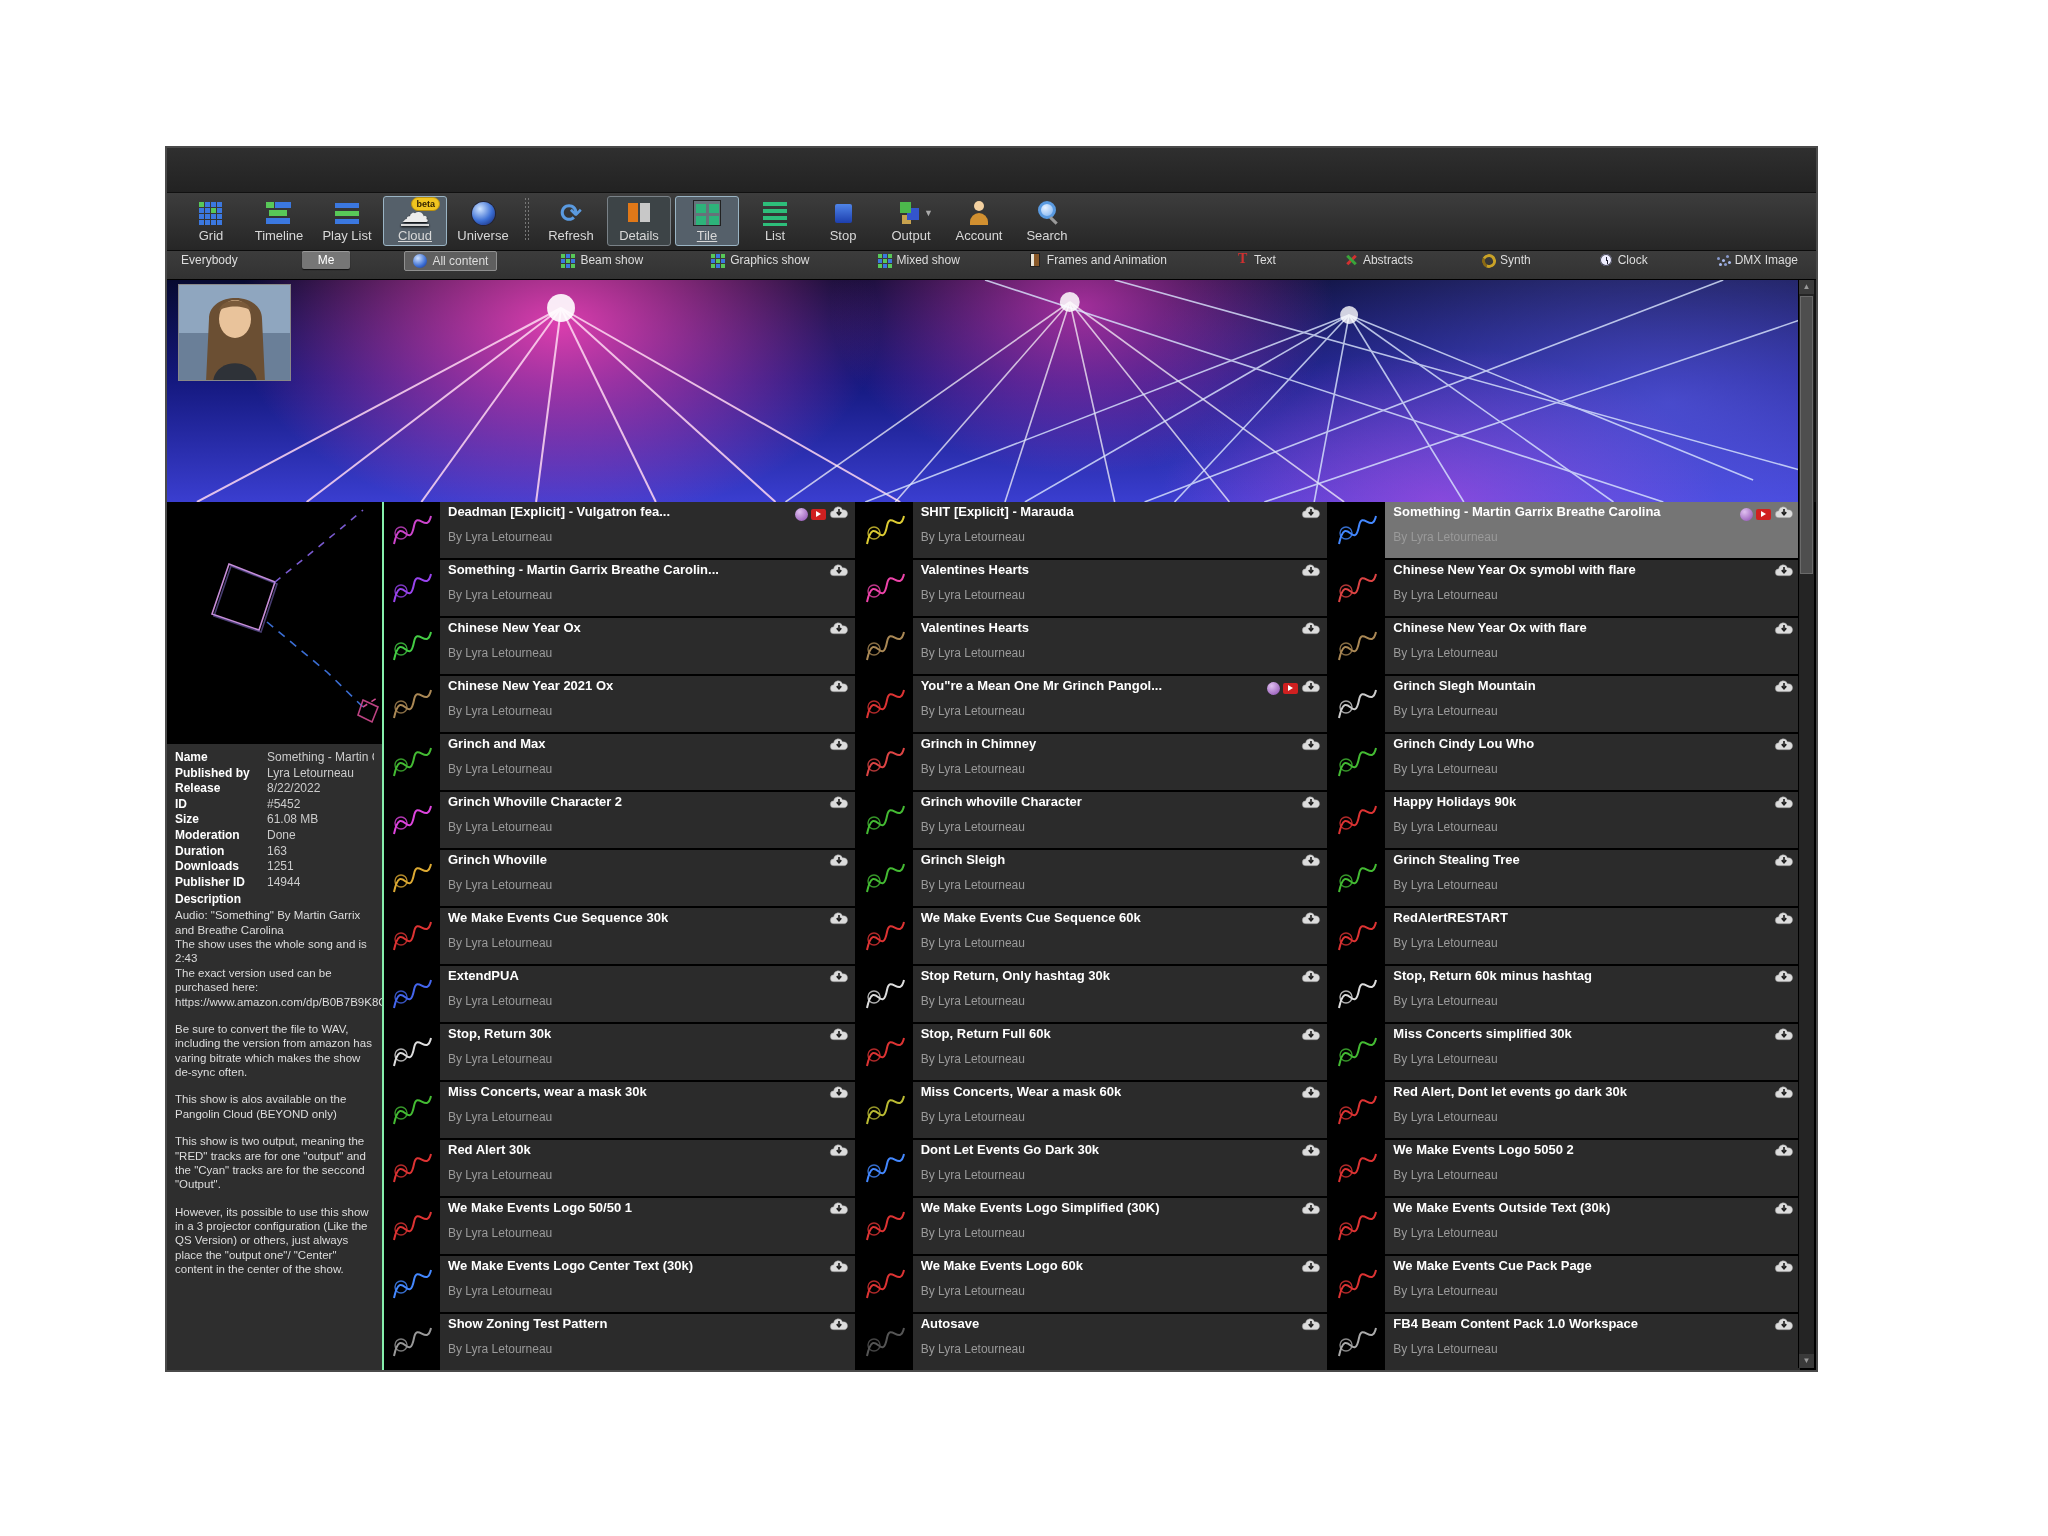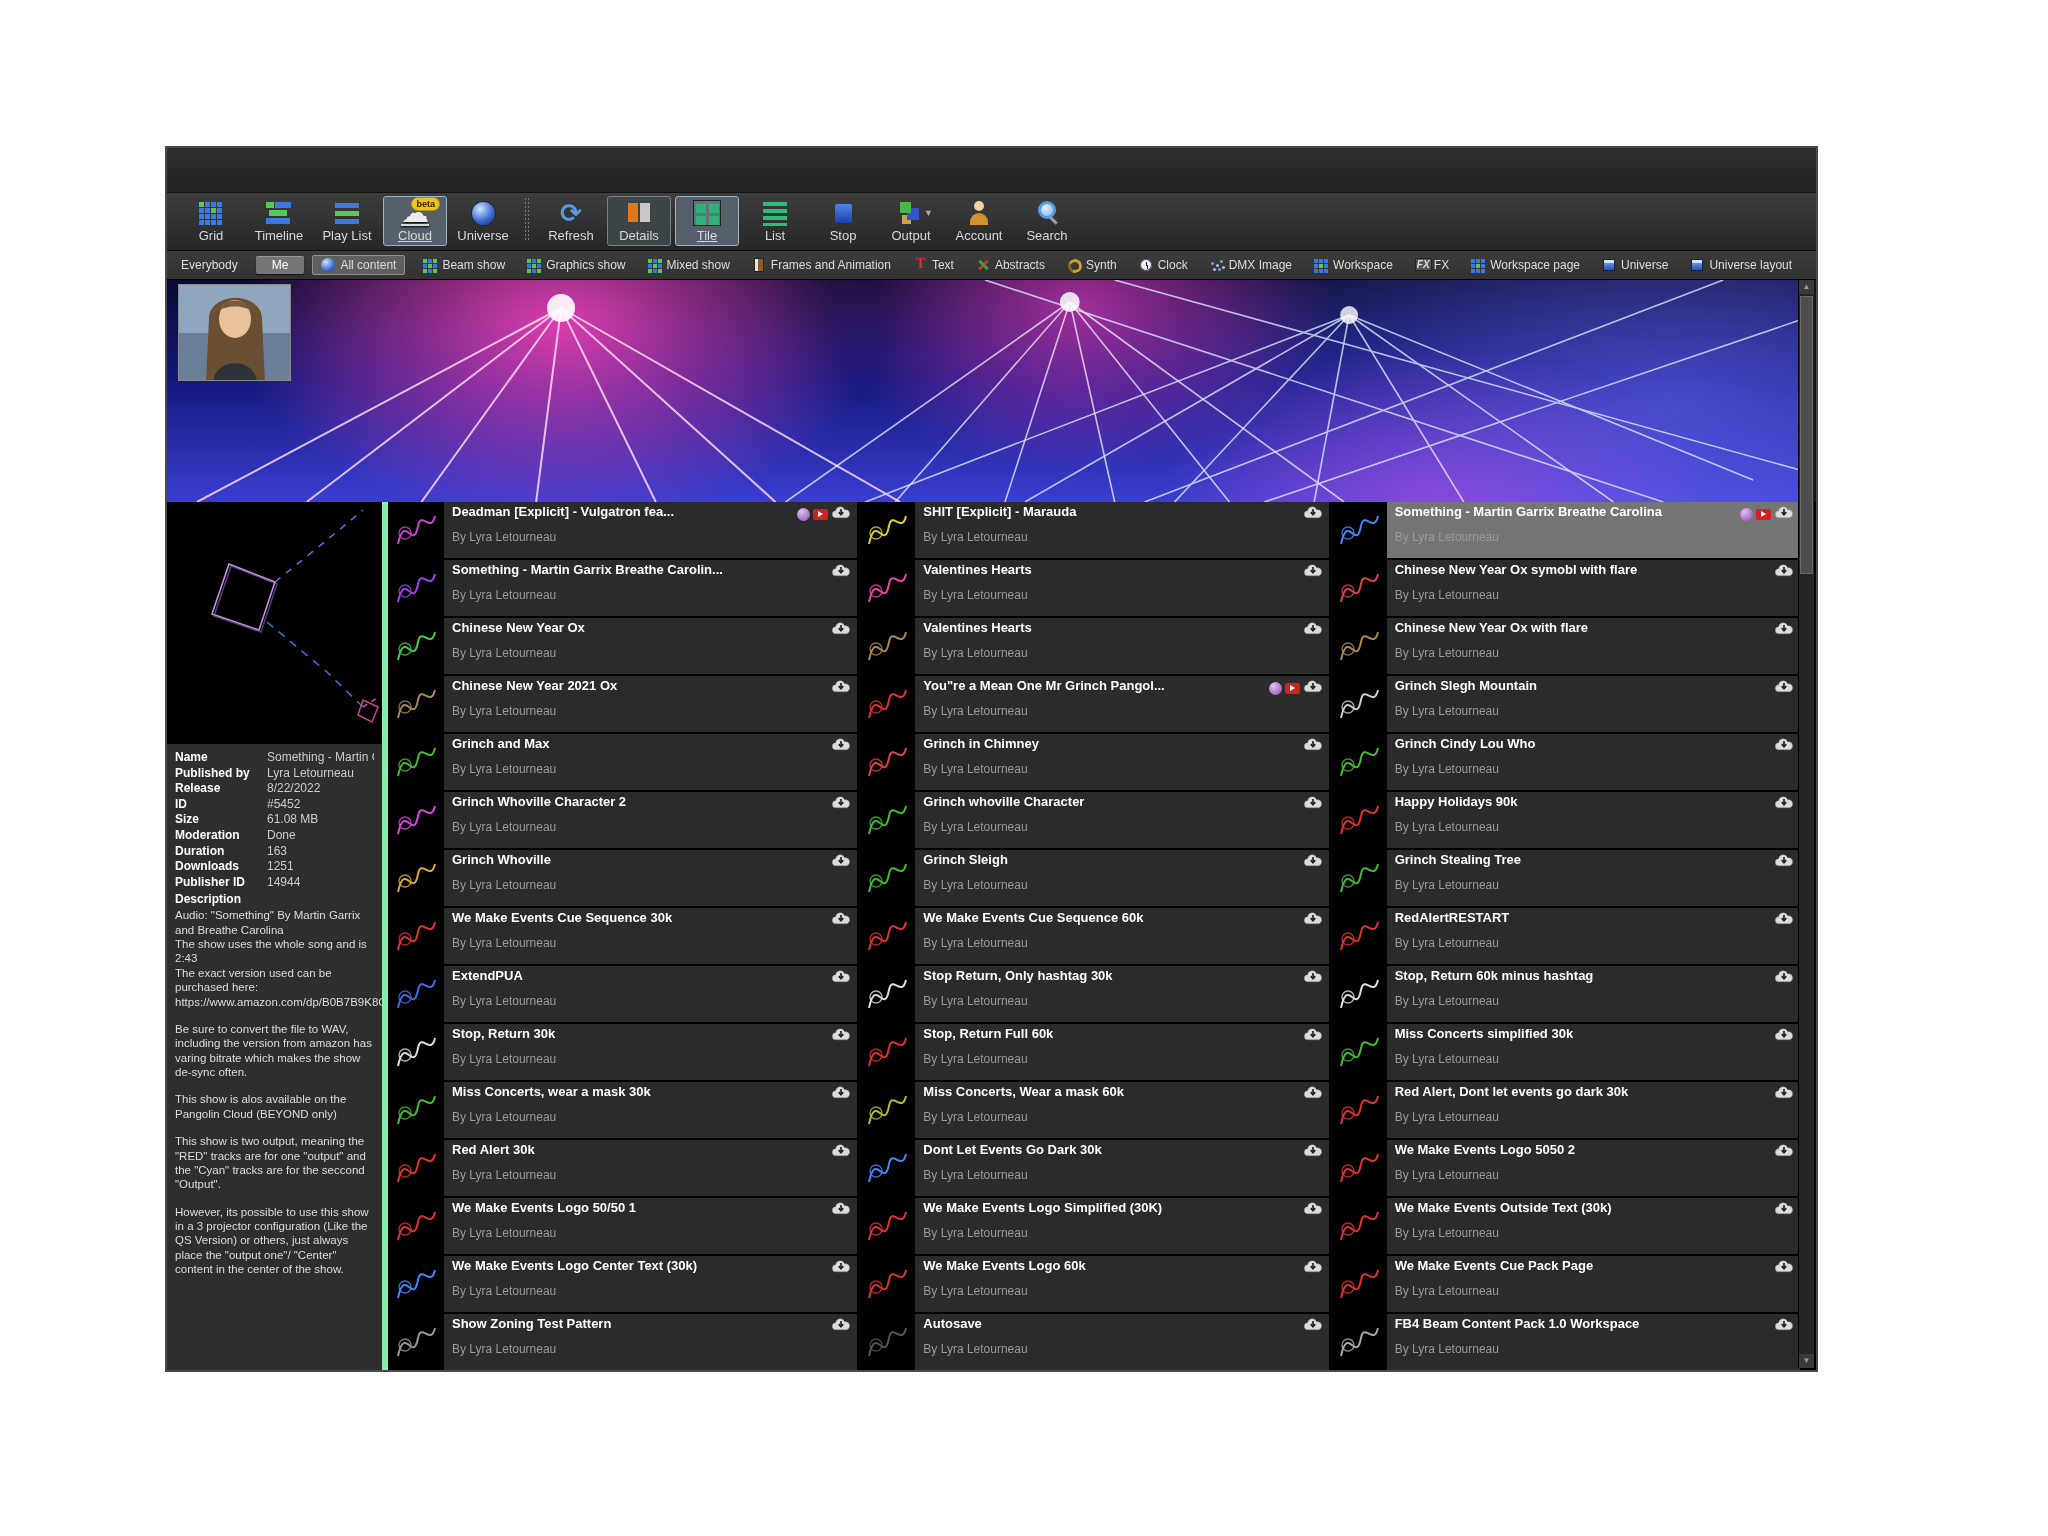--- a/index.html
+++ b/index.html
@@ -48,22 +48,22 @@
   .stop-icon::before{content:"";width:17px;height:19px;border-radius:2px;background:linear-gradient(180deg,#4f84e8,#1d3fae);}
   .output-icon{background-image:linear-gradient(#4cb84c,#4cb84c),linear-gradient(#3355cc,#3355cc),linear-gradient(#c8a24e,#c8a24e);
      background-size:11px 11px,12px 12px,9px 9px;background-position:3px 2px,10px 8px,5px 15px;background-repeat:no-repeat;}
   .account-icon::before{content:"";position:absolute;top:1px;left:9px;width:10px;height:10px;border-radius:50%;background:#f2d0a0;}
   .account-icon::after{content:"";position:absolute;bottom:1px;left:5px;width:18px;height:12px;border-radius:9px 9px 0 0;background:#d29030;}
   .search-icon::before{content:"";position:absolute;top:1px;left:5px;width:12px;height:12px;border:3px solid #5a9ae0;border-radius:50%;
      background:radial-gradient(circle at 35% 30%,#e8f2ff,#7ab0f0);}
   .search-icon::after{content:"";position:absolute;bottom:1px;right:6px;width:3px;height:9px;background:#9a9a9a;transform:rotate(-45deg);}
   .dd-arrow{position:absolute;right:-8px;top:8px;color:#aaa;font-size:9px;}
   
-  .filterbar{height:28px;display:flex;align-items:center;background:linear-gradient(180deg,#3c3c3c,#323232);
-     border-bottom:1px solid #000;color:#ddd;font-size:12px;padding:0 10px;white-space:nowrap;}
+  .filterbar{height:28px;display:flex;align-items:flex-start;background:linear-gradient(180deg,#3c3c3c,#323232);
+     border-bottom:1px solid #000;color:#ddd;font-size:12px;padding:0 10px;white-space:nowrap;gap:46px;}
   .fitem{display:inline-flex;align-items:center;margin-right:14px;padding:2px 4px;}
   .fitem.btn{background:#767676;border-radius:2px;padding:2px 16px;margin-right:8px;color:#fff;
      box-shadow:inset 0 1px 0 #999,0 1px 1px #111;}
   .fitem.pressed{background:#5f5f5f;border:1px solid #909090;border-radius:2px;padding:2px 8px;}
   .fic{position:relative;width:14px;height:14px;display:inline-block;margin-right:5px;flex:none;}
   .globe-icon::before{content:"";position:absolute;inset:0;border-radius:50%;background:radial-gradient(circle at 35% 30%,#cfe2ff,#3b6ed4 60%,#1a2a7a);}
   .grid-mini-icon::before{content:"";position:absolute;left:0;top:1px;width:4px;height:4px;background:#58c858;
      box-shadow:5px 0 #3b78e0,10px 0 #58c858,0 5px #3b78e0,5px 5px #58c858,10px 5px #3b78e0,0 10px #58c858,5px 10px #3b78e0,10px 10px #58c858;}
   .book-icon::before{content:"";position:absolute;inset:0 2px;background:linear-gradient(90deg,#e8e4d8 0 3px,#8a5a2a 3px);border:1px solid #222;}
   .text-icon::before{content:"T";color:#d03030;font-weight:bold;font-size:14px;font-family:"Liberation Serif",serif;position:absolute;left:3px;top:-2px;}
@@ -87,21 +87,21 @@
       radial-gradient(ellipse 520px 320px at 24% 20%, rgba(255,70,190,.85), rgba(255,70,190,0) 62%),
       radial-gradient(ellipse 420px 280px at 56% 12%, rgba(242,64,200,.65), rgba(242,64,200,0) 60%),
       radial-gradient(ellipse 760px 420px at 92% 55%, rgba(110,110,255,.55), rgba(110,110,255,0) 70%),
       radial-gradient(ellipse 400px 220px at 78% 100%, rgba(230,60,210,.5), rgba(230,60,210,0) 70%),
       linear-gradient(180deg,#070a30 0%,#14187e 45%,#3a3ed0 100%);}
   .beams{position:absolute;inset:0;width:100%;height:100%;}
   .avatar{position:absolute;left:11px;top:4px;width:113px;height:97px;border:1px solid #888;box-sizing:border-box;
      background:linear-gradient(180deg,#9cb4cc,#5a6e88);overflow:hidden;}
   
   .main{display:flex;height:870px;background:#000;}
-  .details-panel{width:215px;flex:none;background:#2e2e2e;border-right:6px solid #86efac;overflow:hidden;display:flex;flex-direction:column;}
+  .details-panel{width:215px;flex:none;background:#2e2e2e;border-right:2px solid #86efac;overflow:hidden;display:flex;flex-direction:column;}
   .preview{height:240px;background:#000;border-bottom:2px solid #000;flex:none;}
   .fields{padding:6px 8px 2px 8px;font-size:12px;line-height:1.3;}
   .frow{display:flex;}
   .flabel{width:92px;flex:none;color:#fff;font-weight:bold;}
   .fvalue{color:#ccc;white-space:nowrap;overflow:hidden;}
   .desc-label{padding:0 8px;font-size:12px;font-weight:bold;color:#fff;}
   .desc{padding:2px 8px;font-size:11.5px;color:#ddd;line-height:1.25;overflow:hidden;flex:1;}
   .desc p{margin:0 0 13px 0;white-space:pre-line;}
   
   .gridwrap{flex:1;background:#000;margin-right:16px;overflow:hidden;}

